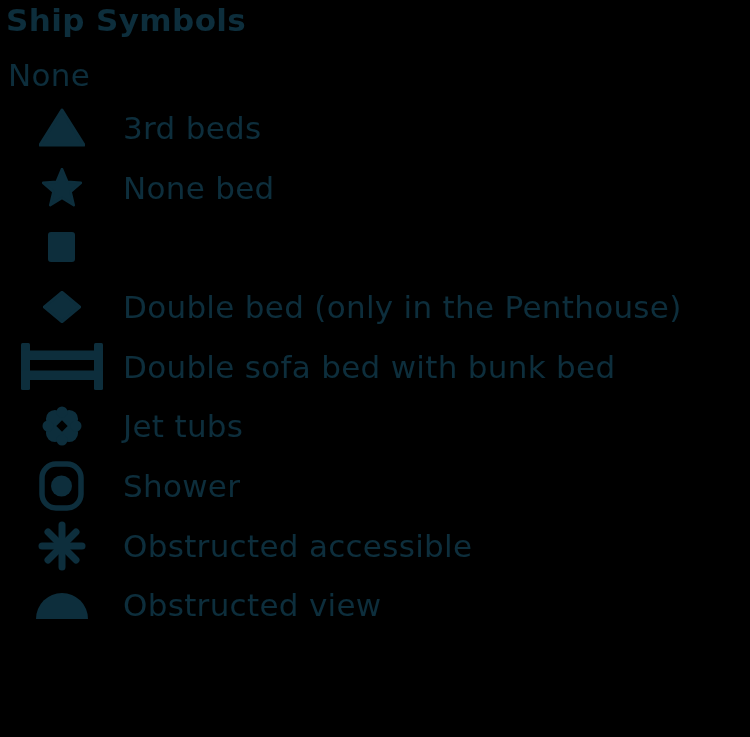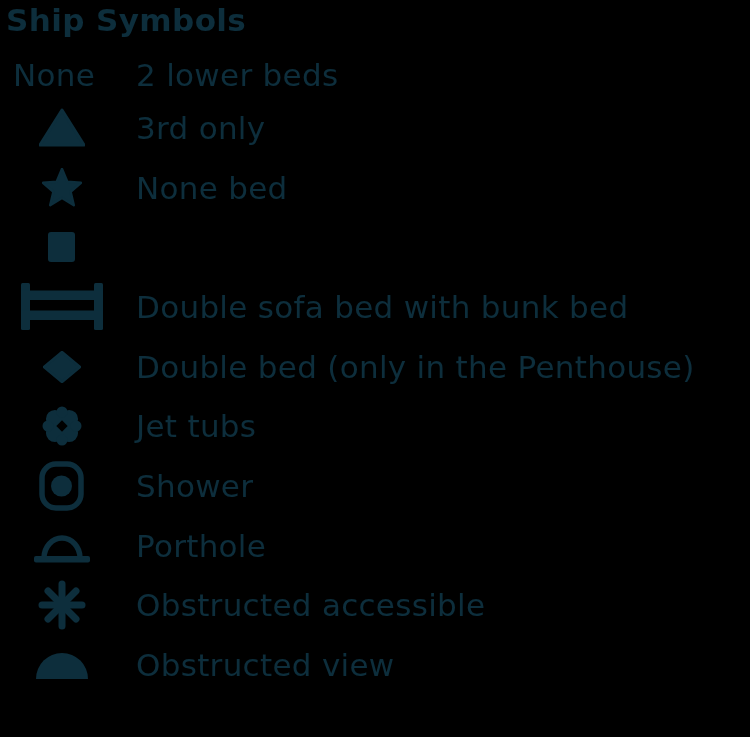--- a/index.html
+++ b/index.html
@@ -34,49 +34,48 @@
   .icon-cell{
     flex:none;width:123px;box-sizing:border-box;
     display:flex;align-items:center;justify-content:center;
   }
   .none-cell{
     flex:none;width:123px;box-sizing:border-box;
     padding-left:8px;
     display:flex;align-items:center;justify-content:flex-start;
   }
   .label{
-    font-size:31px;letter-spacing:.3px;white-space:nowrap;padding-left:13px;
+    font-size:31px;letter-spacing:.3px;white-space:nowrap;
   }
   svg{display:block;}
   .ink{fill:currentColor;}
   .ink-stroke{stroke:currentColor;fill:none;}
   .tri-fill{fill:var(--tri-fill);}
   .hole{fill:var(--bg);}
 </style>
 </head>
 <body>
 
 <div class="screen">
 
   <div class="title">Ship Symbols</div>
 
   <div class="none-row">
     <div class="none-cell label">None</div>
-    <div class="label">2 lower beds</div>
   </div>
 
   <div class="rows">
 
     <div class="row">
       <div class="icon-cell">
         <svg width="46" height="39" viewBox="0 0 46 39">
           <polygon class="ink" points="23,2 45,37 1,37" stroke="currentColor" stroke-width="3" stroke-linejoin="round"></polygon>
         </svg>
       </div>
-      <div class="label">3rd only</div>
+      <div class="label">3rd beds</div>
     </div>
 
     <div class="row">
       <div class="icon-cell">
         <svg width="40" height="39" viewBox="0 0 40 39">
           <polygon class="ink" points="20,1 25.3,13.7 39,14.8 28.6,23.8 31.8,37.2 20,30 8.2,37.2 11.4,23.8 1,14.8 14.7,13.7" stroke="currentColor" stroke-width="2.5" stroke-linejoin="round"></polygon>
         </svg>
       </div>
       <div class="label">None bed</div>
     </div>
@@ -84,39 +83,39 @@
     <div class="row">
       <div class="icon-cell">
         <svg width="29" height="32" viewBox="0 0 29 32">
           <rect class="ink" x="1" y="1" width="27" height="30" rx="3"></rect>
         </svg>
       </div>
     </div>
 
     <div class="row">
       <div class="icon-cell">
+        <svg width="38" height="32" viewBox="0 0 38 32">
+          <polygon class="ink" points="19,1 37,16 19,31 1,16" stroke="currentColor" stroke-width="2.5" stroke-linejoin="round"></polygon>
+        </svg>
+      </div>
+      <div class="label">Double bed (only in the Penthouse)</div>
+    </div>
+
+    <div class="row">
+      <div class="icon-cell">
         <svg width="86" height="47" viewBox="0 0 86 47">
           <g class="ink">
             <rect x="2" y="0" width="9" height="47" rx="1.5"></rect>
             <rect x="75" y="0" width="9" height="47" rx="1.5"></rect>
             <rect x="2" y="7.5" width="82" height="9.5"></rect>
             <rect x="2" y="27.5" width="82" height="9.5"></rect>
           </g>
         </svg>
       </div>
       <div class="label">Double sofa bed with bunk bed</div>
-    </div>
-
-    <div class="row">
-      <div class="icon-cell">
-        <svg width="38" height="32" viewBox="0 0 38 32">
-          <polygon class="ink" points="19,1 37,16 19,31 1,16" stroke="currentColor" stroke-width="2.5" stroke-linejoin="round"></polygon>
-        </svg>
-      </div>
-      <div class="label">Double bed (only in the Penthouse)</div>
     </div>
 
     <div class="row">
       <div class="icon-cell">
         <svg width="46" height="46" viewBox="0 0 46 46">
           <g class="ink" transform="rotate(45 23 23)">
             <rect x="4" y="14" width="38" height="18" rx="9"></rect>
             <rect x="14" y="4" width="18" height="38" rx="9"></rect>
           </g>
           <g class="ink">
@@ -134,29 +133,20 @@
     <div class="row">
       <div class="icon-cell">
         <svg width="45" height="50" viewBox="0 0 45 50">
           <rect class="ink-stroke" x="3" y="3" width="39" height="44" rx="14" stroke-width="5.5"></rect>
           <circle class="ink" cx="22.5" cy="25" r="10.5"></circle>
         </svg>
       </div>
       <div class="label">Shower</div>
     </div>
 
-    <div class="row">
-      <div class="icon-cell">
-        <svg width="56" height="38" viewBox="0 0 56 38">
-          <path class="ink-stroke" d="M10 31 A18 20 0 0 1 46 31" stroke-width="5.5"></path>
-          <rect class="ink" x="0" y="29" width="56" height="6.5" rx="2"></rect>
-        </svg>
-      </div>
-      <div class="label">Porthole</div>
-    </div>
 
     <div class="row">
       <div class="icon-cell">
         <svg width="48" height="50" viewBox="0 0 48 50">
           <g stroke="currentColor" stroke-width="7" stroke-linecap="round">
             <line x1="24" y1="4" x2="24" y2="46"></line>
             <line x1="4" y1="25" x2="44" y2="25"></line>
             <line x1="10" y1="11" x2="38" y2="39"></line>
             <line x1="38" y1="11" x2="10" y2="39"></line>
           </g>

